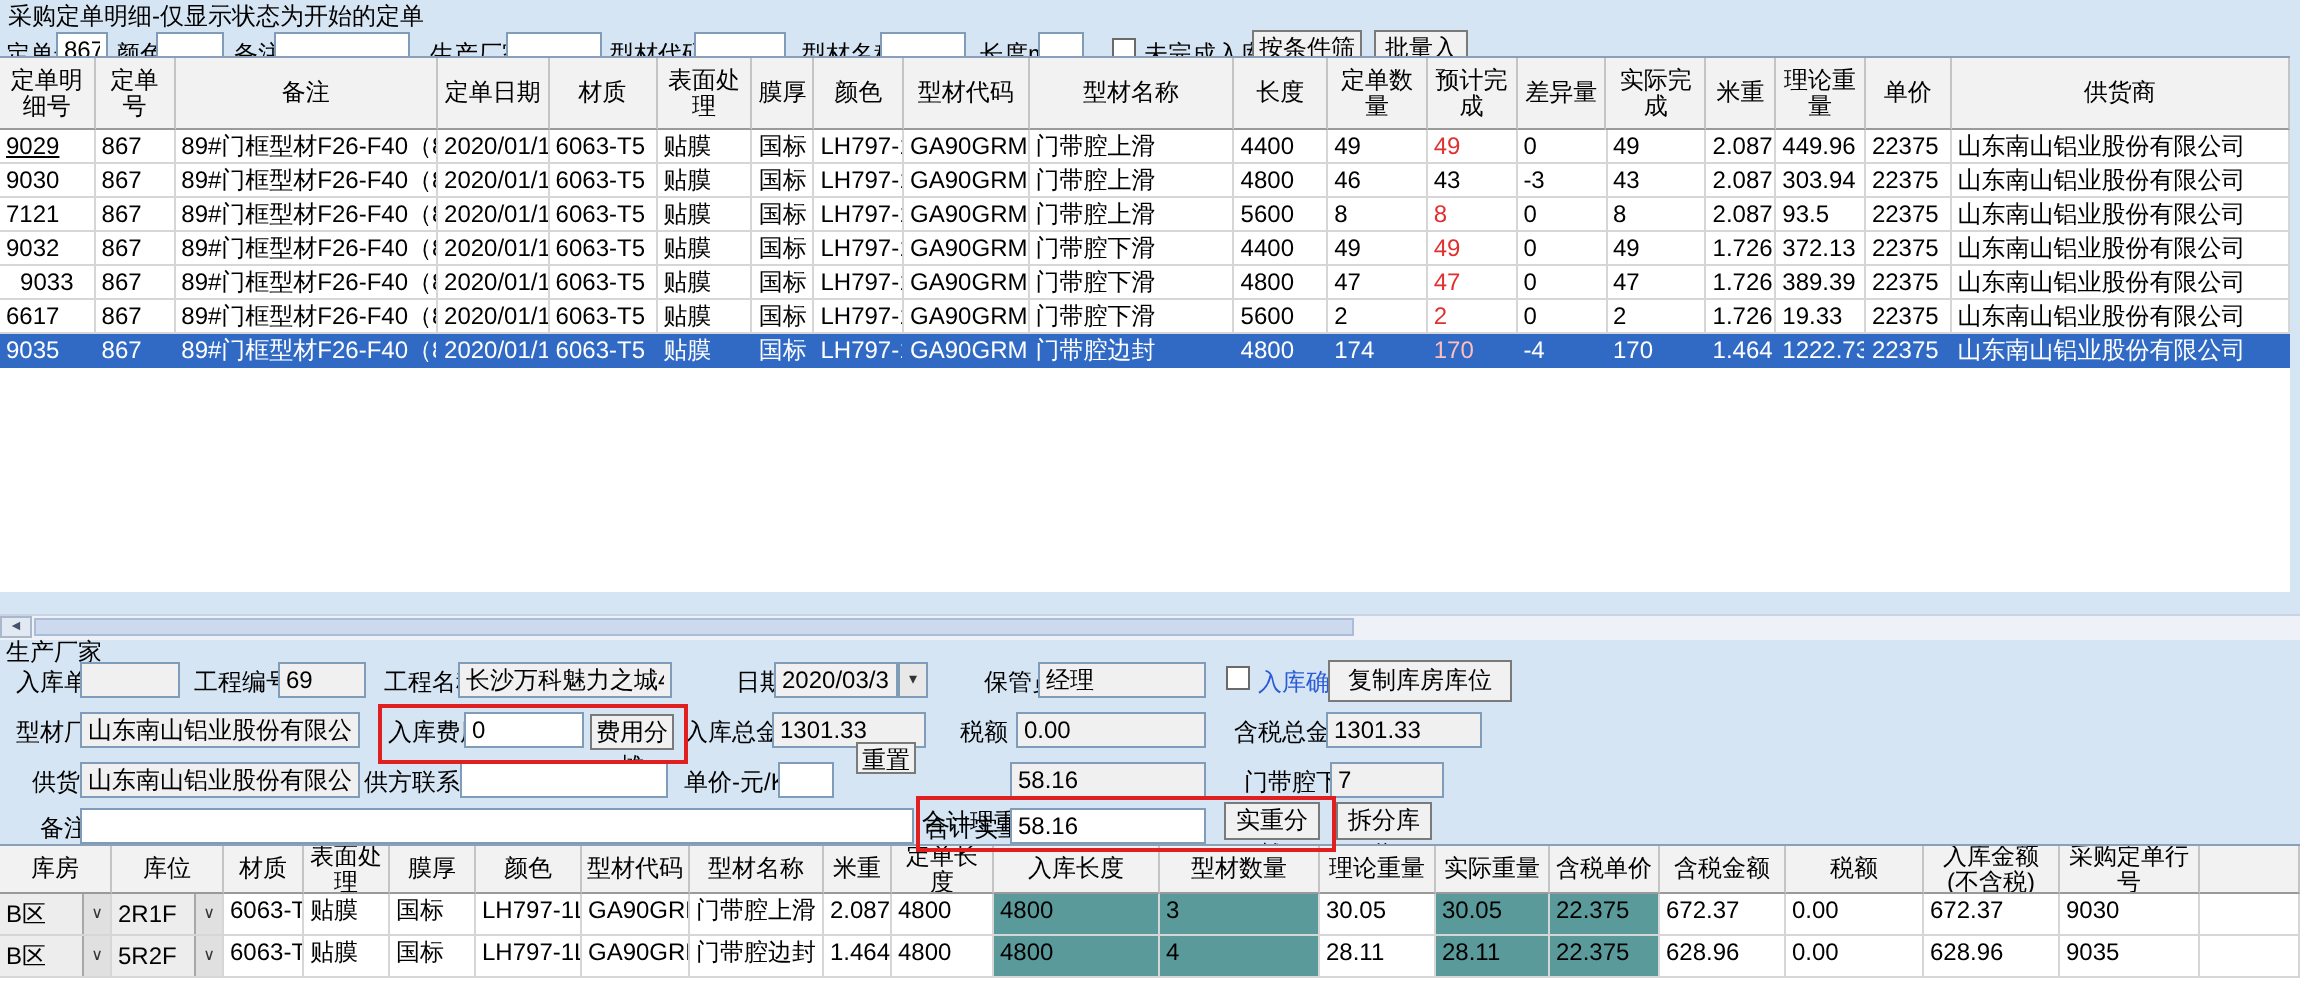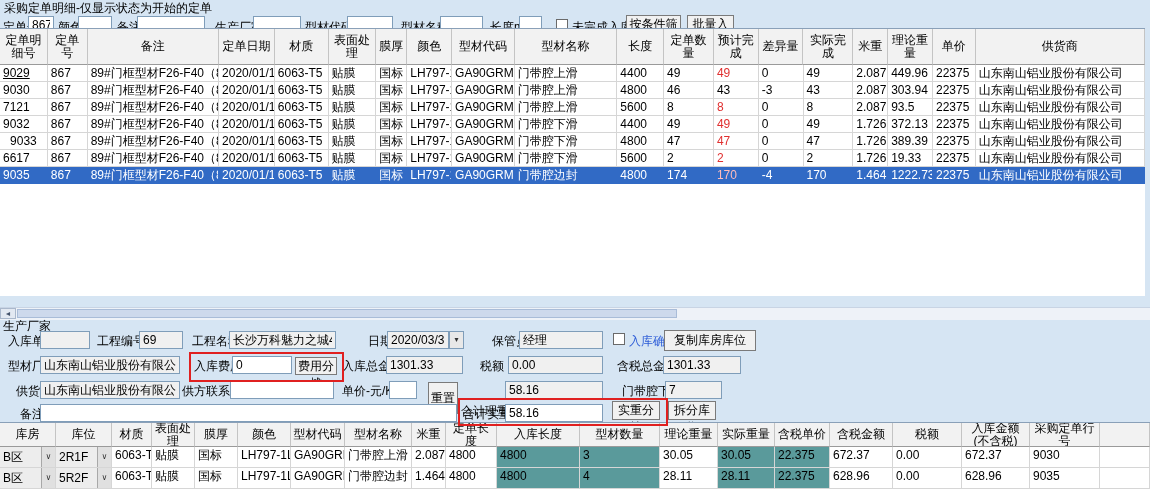--- a/index.html
+++ b/index.html
@@ -267,21 +267,21 @@
 <input class="inp ro" style="left: 508px; top: 356px; width: 95px;" value="0.00">
 <span class="lab" style="left:617px;top:359px">含税总金额</span>
 <input class="inp ro" style="left: 663px; top: 356px; width: 78px;" value="1301.33">
 
 <span class="lab" style="left:16px;top:384px">供货商</span>
 <input class="inp ro" style="left: 40px; top: 381px; width: 140px;" value="山东南山铝业股份有限公司">
 <span class="lab" style="left:182px;top:384px">供方联系人</span>
 <input class="inp" style="left: 230px; top: 381px; width: 104px;" value="">
 <span class="lab" style="left:342px;top:384px">单价-元/KG</span>
 <input class="inp" style="left: 389px; top: 381px; width: 28px;" value="">
-<button class="btn" style="left:428px;top:382px;width:30px;height:32px">重置</button>
+<button class="btn" style="left:428px;top:371px;width:30px;height:16px">重置</button>
 <span class="lab" style="left:461px;top:404px">合计理重</span>
 <input class="inp ro" style="left: 505px; top: 381px; width: 98px;" value="58.16">
 <span class="lab" style="left:622px;top:384px">门带腔下滑</span>
 <input class="inp ro" style="left: 665px; top: 381px; width: 57px;" value="7">
 
 <span class="lab" style="left:20px;top:407px">备注</span>
 <input class="inp" style="left: 40px; top: 404px; width: 417px;" value="">
 <span class="lab" style="left:463px;top:407px">合计实重</span>
 <input class="inp" style="left: 505px; top: 404px; width: 98px;" value="58.16">
 <button class="btn" style="left:612px;top:401px;width:48px;height:19px">实重分摊</button>

